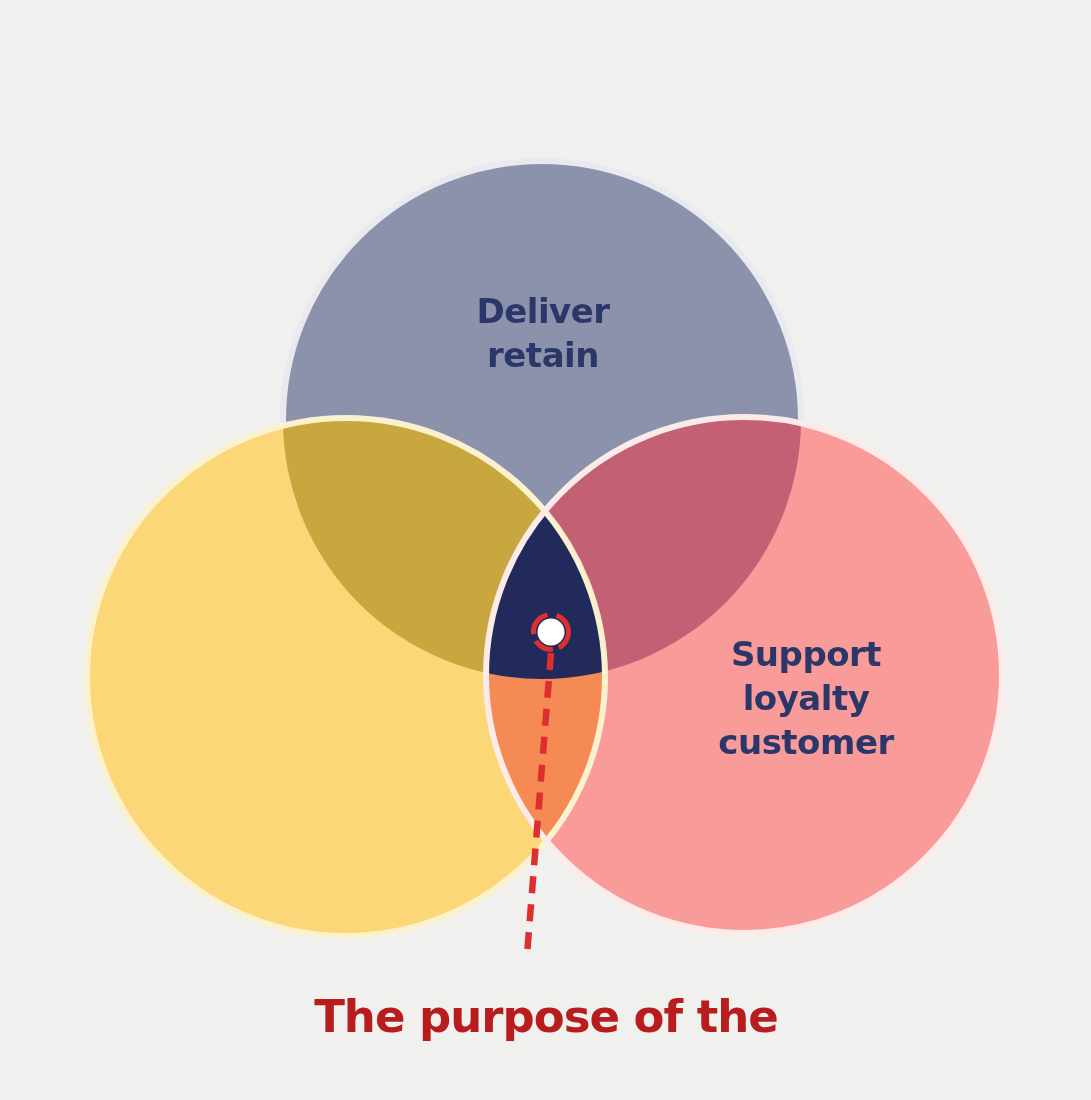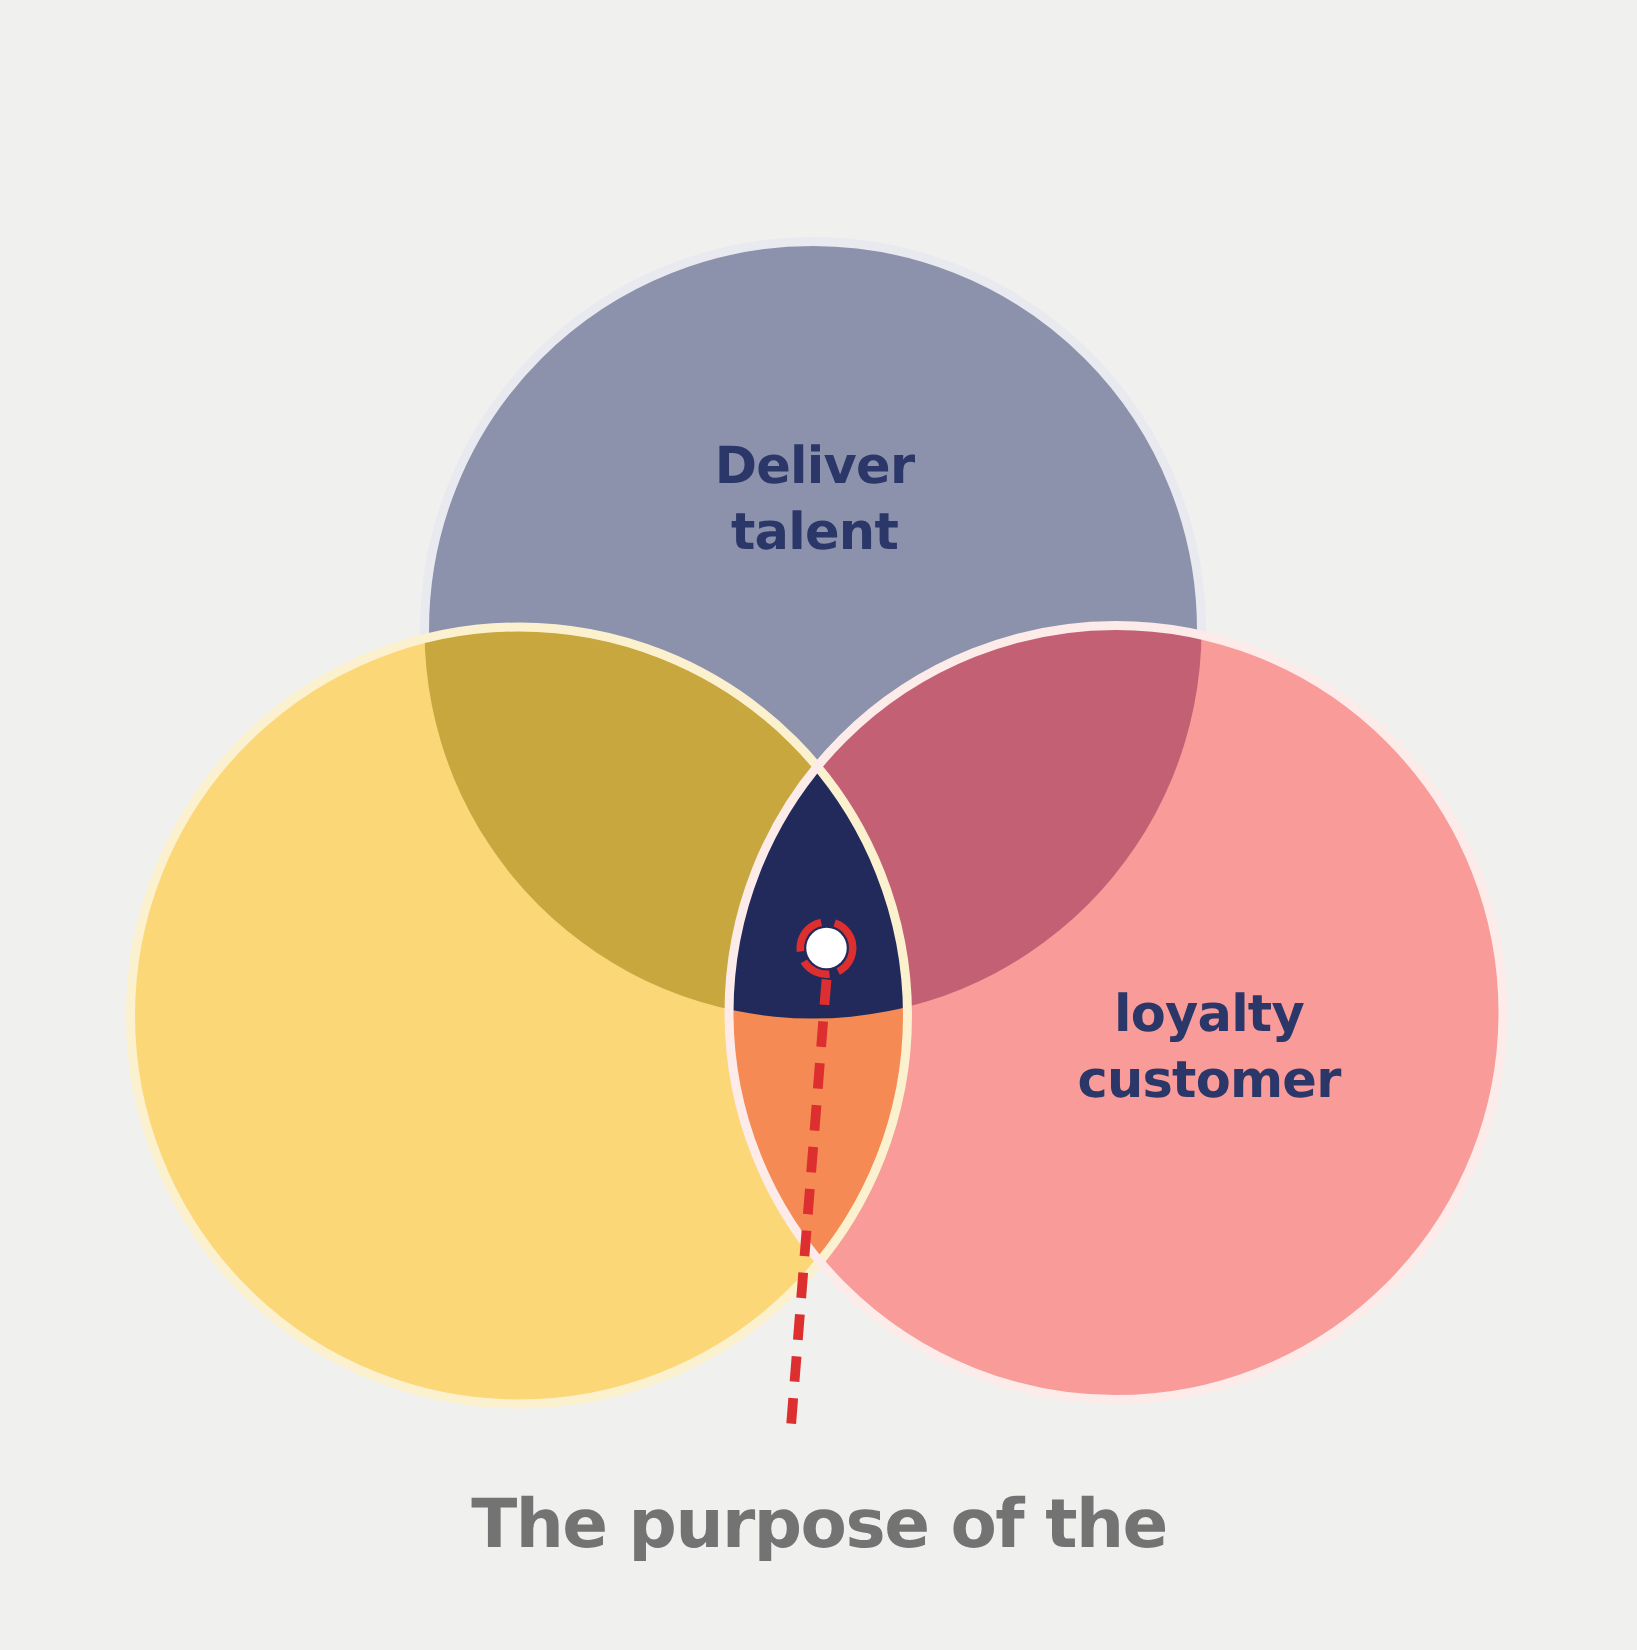--- a/index.html
+++ b/index.html
@@ -28,21 +28,21 @@
   .label-right{left:806px;top:698px;}
   .caption{
     position:absolute;
     left:546px;top:1016px;
     transform:translate(-50%,-50%);
     text-align:center;
     font-weight:800;
     font-size:45px;
     line-height:55px;
     letter-spacing:-1px;
-    color:#737373;
+    color:#b91c1c;
     white-space:nowrap;
   }
 </style>
 </head>
 <body>
 
 <div class="stage">
 
   <svg class="venn" width="1091" height="1100" viewBox="0 0 1091 1100">
     <defs>
@@ -81,25 +81,26 @@
     <circle cx="744" cy="675" r="258" fill="none" stroke-width="6" stroke="#FCEBE8"></circle>
 
     <line x1="551" y1="653" x2="527" y2="955" stroke-width="6.5" stroke-dasharray="17 11" stroke="#DD2F2F"></line>
 
     <circle cx="551" cy="632" r="17.5" fill="none" stroke-width="5" stroke-dasharray="30 6 20 7 26 9" transform="rotate(-35 551 632)" stroke="#DD2F2F"></circle>
     <circle cx="551" cy="632" r="13.5" fill="#FFFFFF"></circle>
   </svg>
 
   <div class="label label-top">
     <div>Deliver</div>
-    <div>talent</div>
+    <div>retain</div>
   </div>
 
 
   <div class="label label-right">
+    <div>Support</div>
     <div>loyalty</div>
     <div>customer</div>
   </div>
 
   <div class="caption">
     <div>The purpose of the</div>
   </div>
 
 </div>
 

